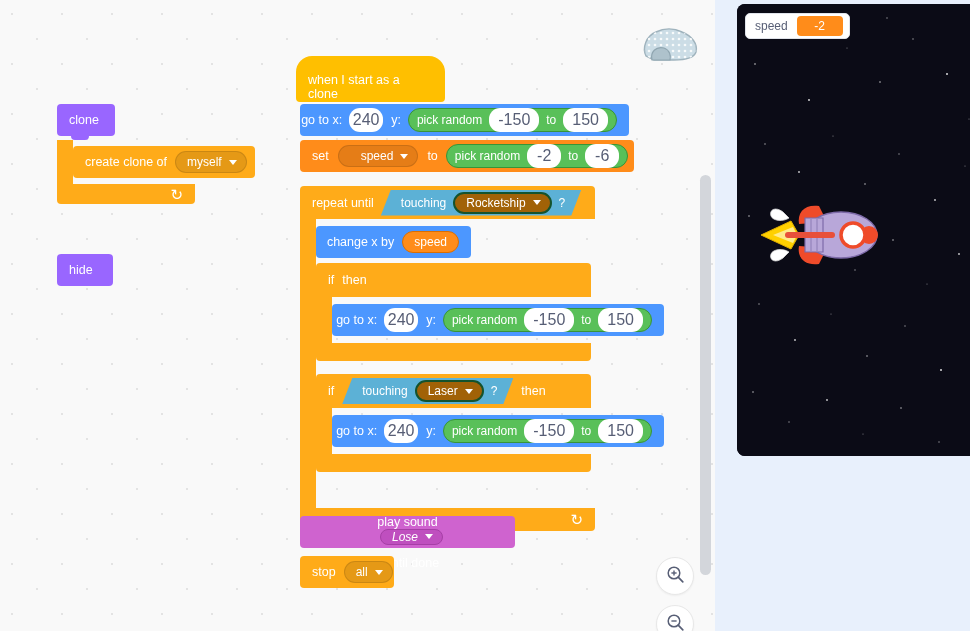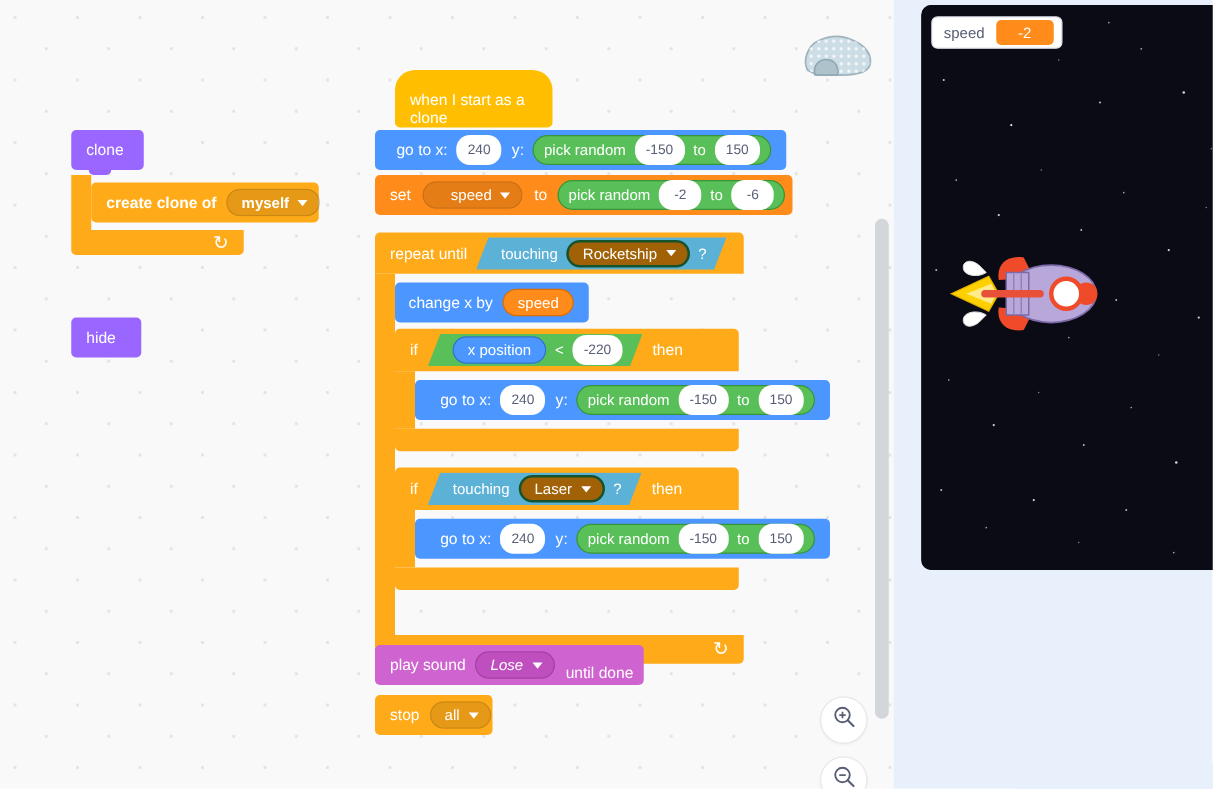--- a/index.html
+++ b/index.html
@@ -57,21 +57,21 @@
     border-radius: 4px;
     padding: 0 12px;
     height: 32px;
     font-family: "Liberation Sans", sans-serif;
   }
   .blk span.lbl { line-height: 1; }
   .c-looks   { background: #9966ff; }
   .c-control { background: #ffab19; }
   .c-motion  { background: #4c97ff; justify-content: flex-end; }
   .c-vars    { background: #ff8c1a; }
-  .c-sound   { background: #cf63cf; }
+  .c-sound   { background: #cf63cf; flex-direction: column; }
 
   
   .notch-top::before, .notch-bot::after {
     content: ""; position: absolute; left: 14px; width: 18px; height: 4px;
     background: inherit; border-radius: 0 0 4px 4px;
   }
   .notch-bot::after { bottom: -4px; }
 
   
   .hat {
@@ -85,21 +85,21 @@
   .hat .hat-inner { display:flex; align-items:center; padding: 0 12px 0 12px; height: 30px; }
 
   
   .oval {
     display: inline-flex; align-items: center; justify-content: center;
     height: 22px; border-radius: 11px; padding: 0 11px;
     font-size: 12px; color: #fff;
   }
   .oval.white {
     background: #fff; color: #575e75; min-width: 34px;
-    padding: 12px 9px; font-size: 11px;
+    padding: 12px 9px; font-size: 16px;
   }
   .oval.motion  { background: #4c97ff; border:1px solid #3373cc; }
   .oval.varorng { background: #ff8c1a; border:1px solid #db6e00; }
   .oval.oper    { background: #59c059; border:1px solid #389438; }
 
   
   .dd {
     display: inline-flex; align-items: center; gap: 7px;
     height: 22px; border-radius: 11px; padding: 0 9px 0 11px;
     font-size: 12px; color: #fff;
@@ -185,41 +185,41 @@
     </div>
 
 
     <div class="blk c-looks notch-bot" style="left:57px; top:104px; width:58px;">
       <span class="lbl">clone</span>
     </div>
 
     <div class="c-wrap" style="left:57px; top:140px;">
       <div style="display:flex;">
         <div class="c-left c-control" style="height:44px;"></div>
-        <div style="position:relative;font-weight:bold;">
+        <div style="position:relative;">
 
           <div class="blk c-control" style="position:relative; left:0; top:6px; width:182px; height:32px;">
             <span class="lbl">create clone of</span>
             <span class="dd inset" style="margin-left:8px;">
               <span>myself</span>
               <span class="caret"></span>
             </span>
           </div>
         </div>
       </div>
       <div class="c-bottom c-control" style="width:138px;">
         <span class="loop-arrow">↻</span>
       </div>
     </div>
 
     <div class="blk c-looks" style="left:57px; top:254px; width:56px;">
       <span class="lbl">hide</span>
     </div>
 
-    <div class="hat" style="left:316px; top:56px; width:126px; height:46px;">
+    <div class="hat" style="left:296px; top:56px; width:149px; height:46px;">
       <div class="hat-inner">
         <span class="lbl">when I start as a clone</span>
       </div>
     </div>
 
     <div class="blk c-motion" style="left:300px; top:104px; width:329px;">
       <span class="lbl">go to x:</span>
       <span class="oval white" style="margin-left:7px;">240</span>
       <span class="lbl" style="margin-left:8px;">y:</span>
       <span class="oval oper" style="margin-left:7px; height:24px; border-radius:12px; padding:0 8px;">
@@ -265,27 +265,20 @@
         <div style="position:relative; width:380px;">
 
           <div class="blk c-motion" style="position:absolute; left:0; top:7px; width:155px;">
             <span class="lbl">change x by</span>
             <span class="oval varorng" style="margin-left:8px;">speed</span>
           </div>
 
           <div class="c-wrap" style="left:0; top:44px;">
             <div class="c-top c-control" style="width:275px; height:34px;">
               <span class="lbl">if</span>
-              <span class="hexwrap" style="margin-left:8px;">
-                <span class="hex oper hex-pad-l">
-                  <span class="oval motion">x position</span>
-                  <span style="margin:0 7px;">&lt;</span>
-                  <span class="oval white">-220</span>
-                </span>
-              </span>
               <span class="lbl" style="margin-left:8px;">then</span>
             </div>
             <div style="display:flex;">
               <div class="c-left c-control" style="height:46px;"></div>
               <div style="position:relative;">
                 <div class="blk c-motion" style="position:relative; left:0; top:7px; width:332px;">
                   <span class="lbl">go to x:</span>
                   <span class="oval white" style="margin-left:7px;">240</span>
                   <span class="lbl" style="margin-left:8px;">y:</span>
                   <span class="oval oper" style="margin-left:7px; height:24px; border-radius:12px; padding:0 8px;">

